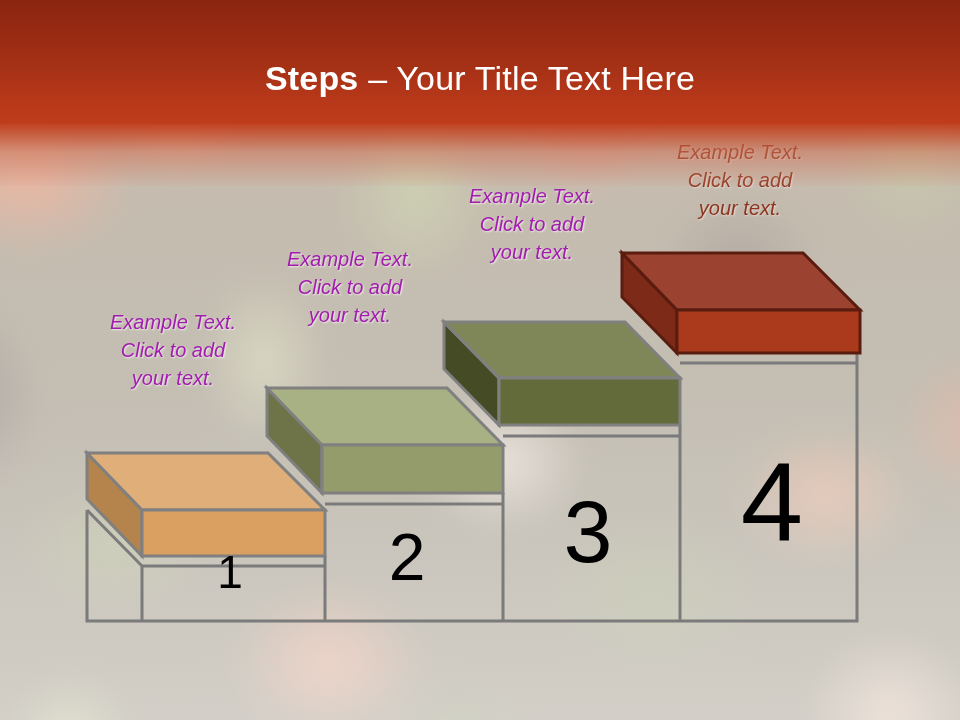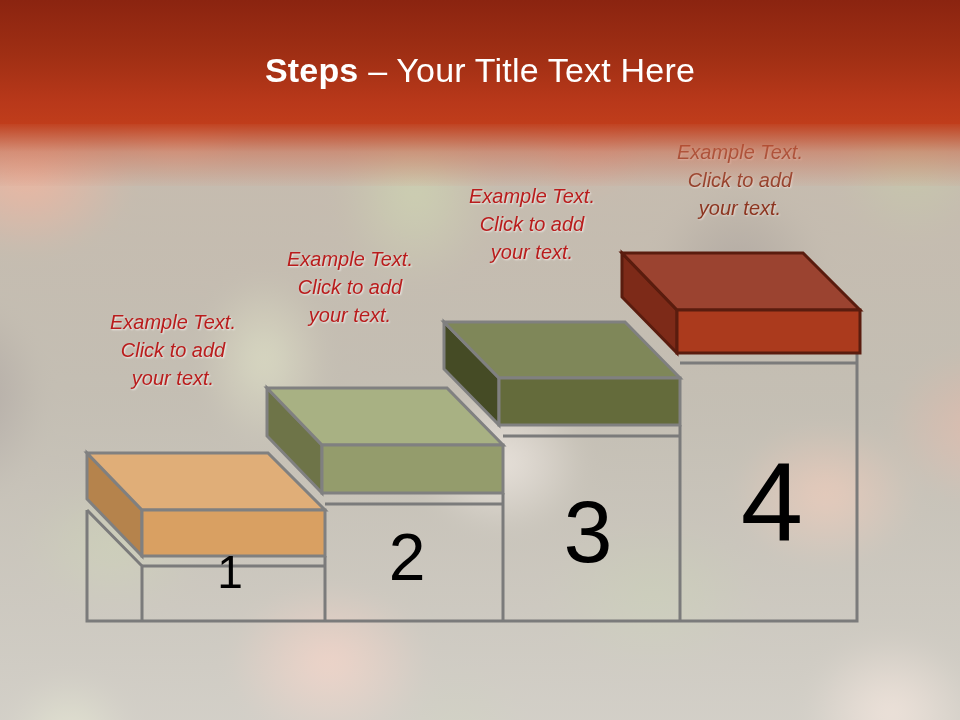--- a/index.html
+++ b/index.html
@@ -62,21 +62,21 @@
     background: linear-gradient(180deg, #8b2410 0%, #a02f14 45%, #b8381a 82%, #c03d1b 100%);
   }
   .title-fade {
     position: absolute;
     left: 0; top: 124px;
     width: 960px; height: 62px;
     background: linear-gradient(180deg, rgba(192,61,27,0.95) 0%, rgba(205,110,82,0.55) 45%, rgba(215,160,140,0.12) 100%);
   }
   .title-text {
     position: absolute;
-    left: 0; top: 48px;
+    left: 0; top: 56px;
     width: 960px;
     text-align: center;
     color: #ffffff;
     font-size: 34px;
     line-height: 44px;
     letter-spacing: 0.2px;
     white-space: pre;
   }
   .title-text .bold { font-weight: bold; }
 
@@ -87,21 +87,21 @@
     width: 960px; height: 720px;
   }
 
   
   .caption {
     position: absolute;
     text-align: center;
     font-size: 20px;
     line-height: 28px;
     font-style: italic;
-    color: #b91c1c;
+    color: #a21caf;
     text-shadow: 1px 1px 2px rgba(255,255,255,0.75);
     white-space: pre-line;
     width: 200px;
   }
   .caption.red { color: #8c3520; text-shadow: 1px 1px 2px rgba(255,240,235,0.6); }
 
   #caption-1 { left: 73px;  top: 308px; }
   #caption-2 { left: 250px; top: 245px; }
   #caption-3 { left: 432px; top: 182px; }
   #caption-4 { left: 640px; top: 138px; }

